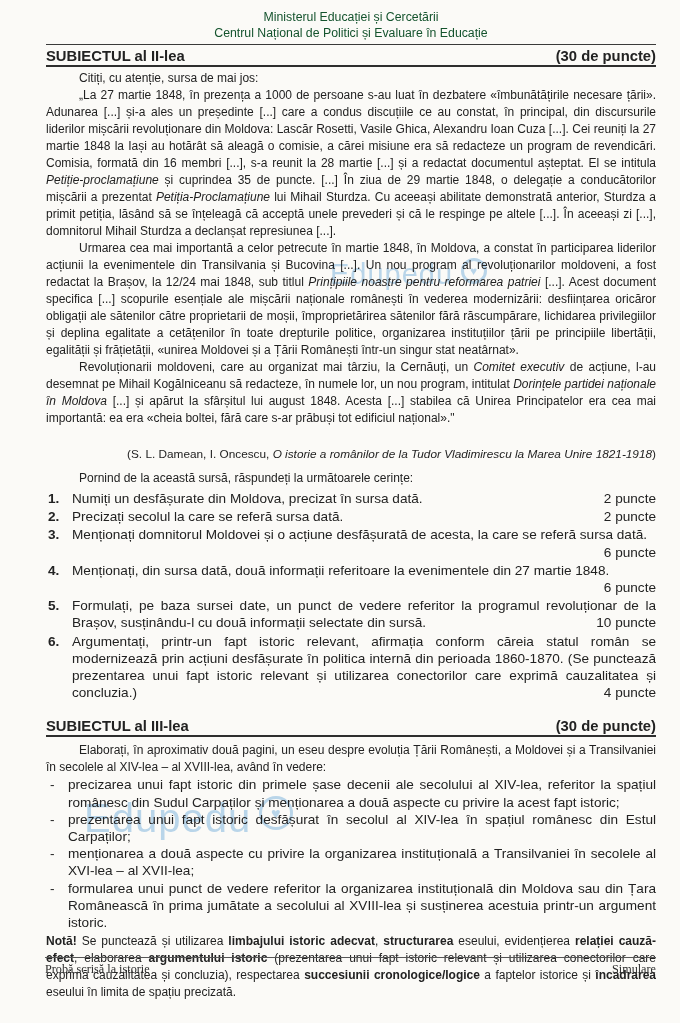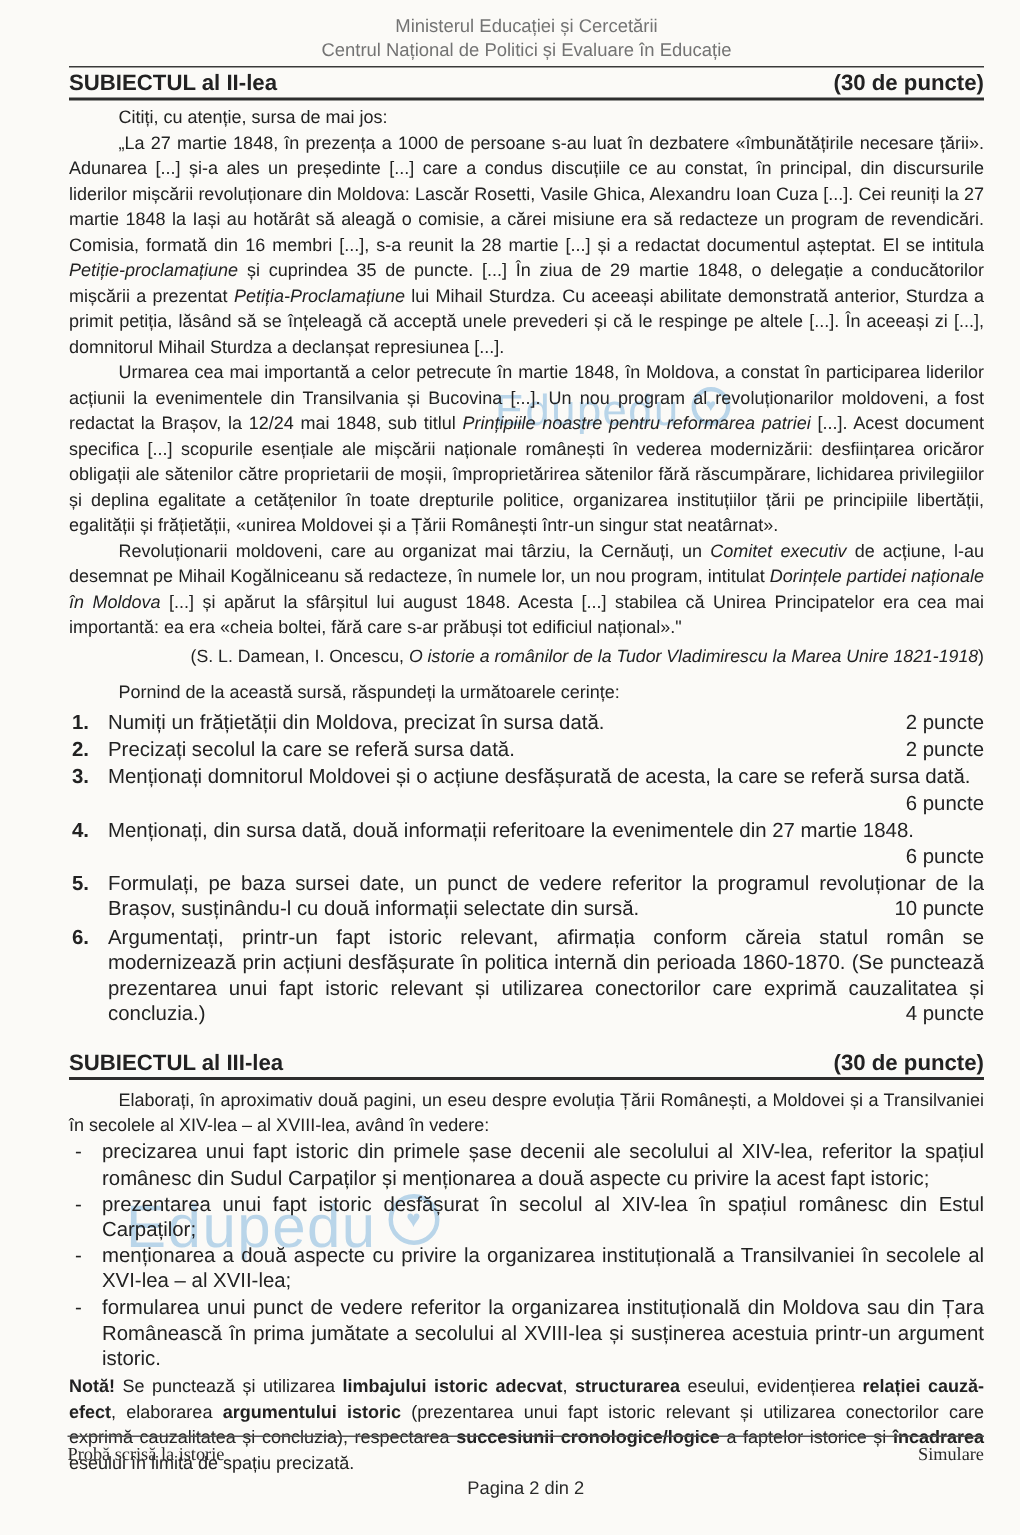--- a/index.html
+++ b/index.html
@@ -12,31 +12,31 @@
     position:absolute;z-index:0;display:flex;align-items:flex-start;gap:8px;
     font-weight:normal;letter-spacing:1px;opacity:.8;user-select:none;
   }
   .wm-logo{
     display:inline-flex;align-items:center;justify-content:center;
     border:3px solid currentColor;border-radius:50%;
     width:.78em;height:.78em;font-size:.9em;line-height:1;
   }
   .wm-logo span{font-size:.45em;}
   .content{position:relative;z-index:1;padding:10px 24px 0 46px;}
-  .hdr{text-align:center;font-size:12.3px;line-height:15.5px;color:#737373;}
+  .hdr{text-align:center;font-size:12.3px;line-height:15.5px;color:#14532d;}
   .hdr-rule{border-bottom:1.6px solid #3a3a3a;margin-top:3px;}
   .subj-row{
     display:flex;justify-content:space-between;align-items:flex-end;
     border-bottom:2px solid #2e2e2e;padding:3px 0 1px;
     font-weight:bold;font-size:14.8px;
   }
   .bodytxt{font-size:12px;line-height:17px;text-align:justify;margin:0;}
   .indent{text-indent:33px;}
   .instruction{margin-top:3px;}
-  .citation{font-size:11.8px;text-align:right;margin:3px 0 7px;line-height:14px;}
+  .citation{font-size:11.8px;text-align:right;margin:20px 0 7px;line-height:14px;}
   .prompt{margin:9px 0 3px;}
   .q{position:relative;padding-left:26px;font-size:13.6px;line-height:17.2px;
      text-align:justify;overflow:hidden;margin-bottom:1px;}
   .q-num{position:absolute;left:2px;top:0;font-weight:bold;}
   .q-pts{float:right;font-weight:normal;padding-left:10px;}
   .subj3{margin-top:14px;}
   .intro{margin-top:5px;}
   .b{position:relative;padding-left:22px;font-size:13.6px;line-height:17.2px;text-align:justify;}
   .b-marker{position:absolute;left:4px;top:0;}
   .nota{margin-top:2px;}
@@ -83,21 +83,21 @@
 
     <p class="bodytxt indent"><span>„La 27 martie 1848, în prezența a 1000 de persoane s-au luat în dezbatere «îmbunătățirile necesare țării». Adunarea [...] și-a ales un președinte [...] care a condus discuțiile ce au constat, în principal, din discursurile liderilor mișcării revoluționare din Moldova: Lascăr Rosetti, Vasile Ghica, Alexandru Ioan Cuza [...]. Cei reuniți la 27 martie 1848 la Iași au hotărât să aleagă o comisie, a cărei misiune era să redacteze un program de revendicări. Comisia, formată din 16 membri [...], s-a reunit la 28 martie [...] și a redactat documentul așteptat. El se intitula </span><span class="it">Petiție-proclamațiune</span><span> și cuprindea 35 de puncte. [...] În ziua de 29 martie 1848, o delegație a conducătorilor mișcării a prezentat </span><span class="it">Petiția-Proclamațiune</span><span> lui Mihail Sturdza. Cu aceeași abilitate demonstrată anterior, Sturdza a primit petiția, lăsând să se înțeleagă că acceptă unele prevederi și că le respinge pe altele [...]. În aceeași zi [...], domnitorul Mihail Sturdza a declanșat represiunea [...].</span></p>
     <p class="bodytxt indent"><span>Urmarea cea mai importantă a celor petrecute în martie 1848, în Moldova, a constat în participarea liderilor acțiunii la evenimentele din Transilvania și Bucovina [...]. Un nou program al revoluționarilor moldoveni, a fost redactat la Brașov, la 12/24 mai 1848, sub titlul </span><span class="it">Prințipiile noastre pentru reformarea patriei</span><span> [...]. Acest document specifica [...] scopurile esențiale ale mișcării naționale românești în vederea modernizării: desființarea oricăror obligații ale sătenilor către proprietarii de moșii, împroprietărirea sătenilor fără răscumpărare, lichidarea privilegiilor și deplina egalitate a cetățenilor în toate drepturile politice, organizarea instituțiilor țării pe principiile libertății, egalității și frățietății, «unirea Moldovei și a Țării Românești într-un singur stat neatârnat».</span></p>
     <p class="bodytxt indent"><span>Revoluționarii moldoveni, care au organizat mai târziu, la Cernăuți, un </span><span class="it">Comitet executiv</span><span> de acțiune, l-au desemnat pe Mihail Kogălniceanu să redacteze, în numele lor, un nou program, intitulat </span><span class="it">Dorințele partidei naționale în Moldova</span><span> [...] și apărut la sfârșitul lui august 1848. Acesta [...] stabilea că Unirea Principatelor era cea mai importantă: ea era «cheia boltei, fără care s-ar prăbuși tot edificiul național»."</span></p>
 
     <p class="citation"><span>(S. L. Damean, I. Oncescu, </span><span class="it">O istorie a românilor de la Tudor Vladimirescu la Marea Unire 1821-1918</span><span>)</span></p>
 
     <p class="bodytxt indent prompt">Pornind de la această sursă, răspundeți la următoarele cerințe:</p>
 
     <div class="q">
-      <span class="q-num">1.</span><span>Numiți un frățietății din Moldova, precizat în sursa dată.</span><span class="q-pts">2 puncte</span>
+      <span class="q-num">1.</span><span>Numiți un desfășurate din Moldova, precizat în sursa dată.</span><span class="q-pts">2 puncte</span>
     </div>
     <div class="q">
       <span class="q-num">2.</span><span>Precizați secolul la care se referă sursa dată.</span><span class="q-pts">2 puncte</span>
     </div>
     <div class="q">
       <span class="q-num">3.</span><span>Menționați domnitorul Moldovei și o acțiune desfășurată de acesta, la care se referă sursa dată.</span><span class="q-pts">6 puncte</span>
     </div>
     <div class="q">
       <span class="q-num">4.</span><span>Menționați, din sursa dată, două informații referitoare la evenimentele din 27 martie 1848.</span><span class="q-pts">6 puncte</span>
     </div>
@@ -133,14 +133,13 @@
     <p class="bodytxt nota"><span class="bd">Notă!</span><span> Se punctează și utilizarea </span><span class="bd">limbajului istoric adecvat</span><span>, </span><span class="bd">structurarea</span><span> eseului, evidențierea </span><span class="bd">relației cauză-efect</span><span>, elaborarea </span><span class="bd">argumentului istoric</span><span> (prezentarea unui fapt istoric relevant și utilizarea conectorilor care exprimă cauzalitatea și concluzia), respectarea </span><span class="bd">succesiunii cronologice/logice</span><span> a faptelor istorice și </span><span class="bd">încadrarea</span><span> eseului în limita de spațiu precizată.</span></p>
   </div>
 
 </div>
 
 <div class="footer">
   <div class="footer-row">
     <span>Probă scrisă la istorie</span>
     <span>Simulare</span>
   </div>
-  <div class="footer-center">Pagina 2 din 2</div>
 </div>
 
 </body></html>

